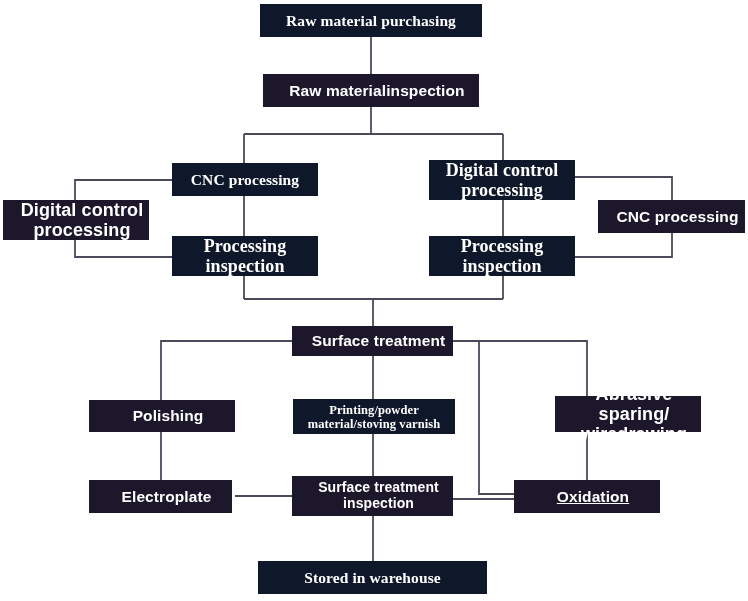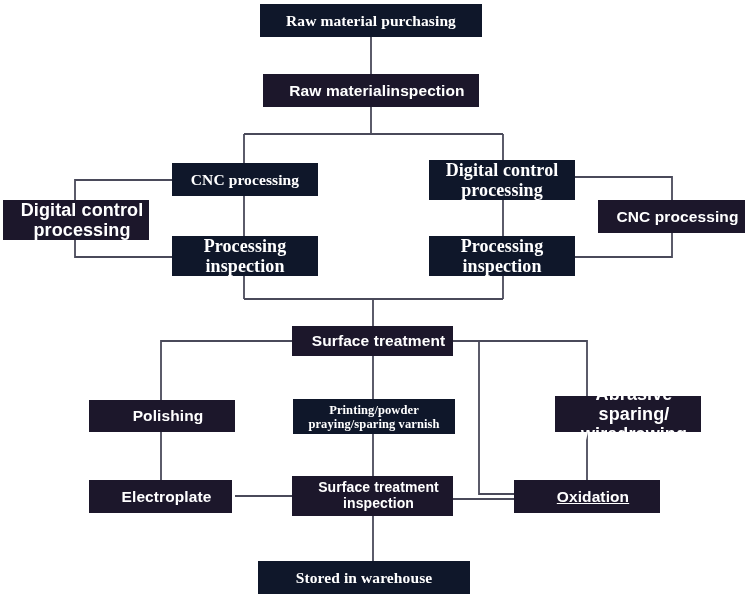--- a/index.html
+++ b/index.html
@@ -104,32 +104,32 @@
 inspection</span>
     </div>
     <div class="node dark f16" style="left: 292px; top: 326px; width: 161px; height: 30px;">
       <span class="lbl">Surface treatment</span>
     </div>
     <div class="node dark f16" style="left: 89px; top: 400px; width: 146px; height: 32px; text-align: right;">
       <span class="lbl">Polishing</span>
     </div>
     <div class="node cyan f12" style="left: 293px; top: 399px; width: 162px; height: 35px;">
       <span class="lbl">Printing/powder
-praying/sparing varnish</span>
+material/stoving varnish</span>
     </div>
     <div class="node dark f13" style="left: 514px; top: 396px; width: 146px; height: 36px; margin-left: 41px;">
       <span class="lbl">Abrasive sparing/
 wiredrawing</span>
     </div>
     <div class="node dark f16" style="left: 89px; top: 480px; width: 143px; height: 33px;">
       <span class="lbl">Electroplate</span>
     </div>
     <div class="node dark f14" style="left: 292px; top: 476px; width: 161px; height: 40px;">
       <span class="lbl">Surface treatment
 inspection</span>
     </div>
     <div class="node dark f16" style="left: 514px; top: 480px; width: 146px; height: 33px; text-decoration: underline;">
       <span class="lbl">Oxidation</span>
     </div>
-    <div class="node cyan f16" style="left: 258px; top: 561px; width: 212px; height: 33px;">
+    <div class="node cyan f16" style="left: 258px; top: 561px; width: 229px; height: 33px;">
       <span class="lbl">Stored in warehouse</span>
     </div>
   </div>
 
 </body></html>

